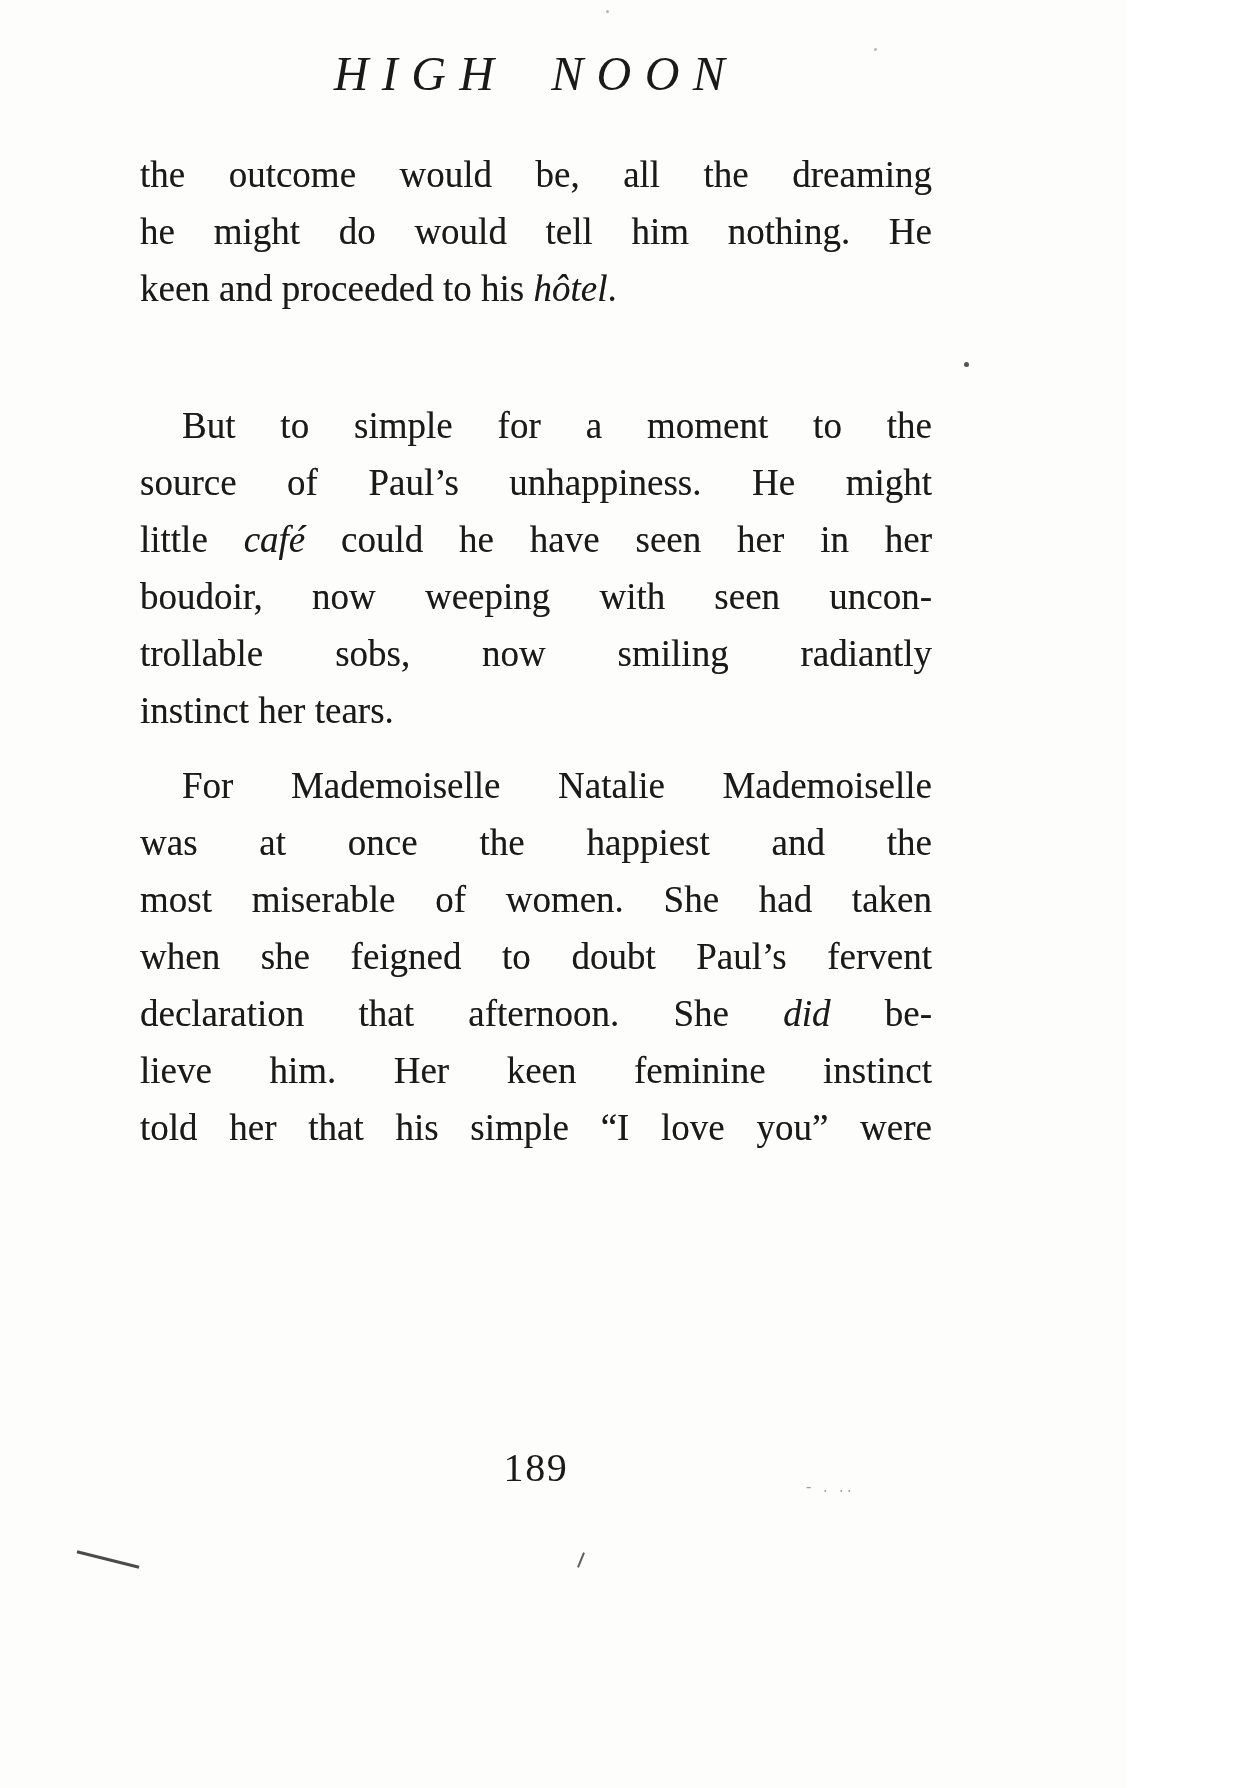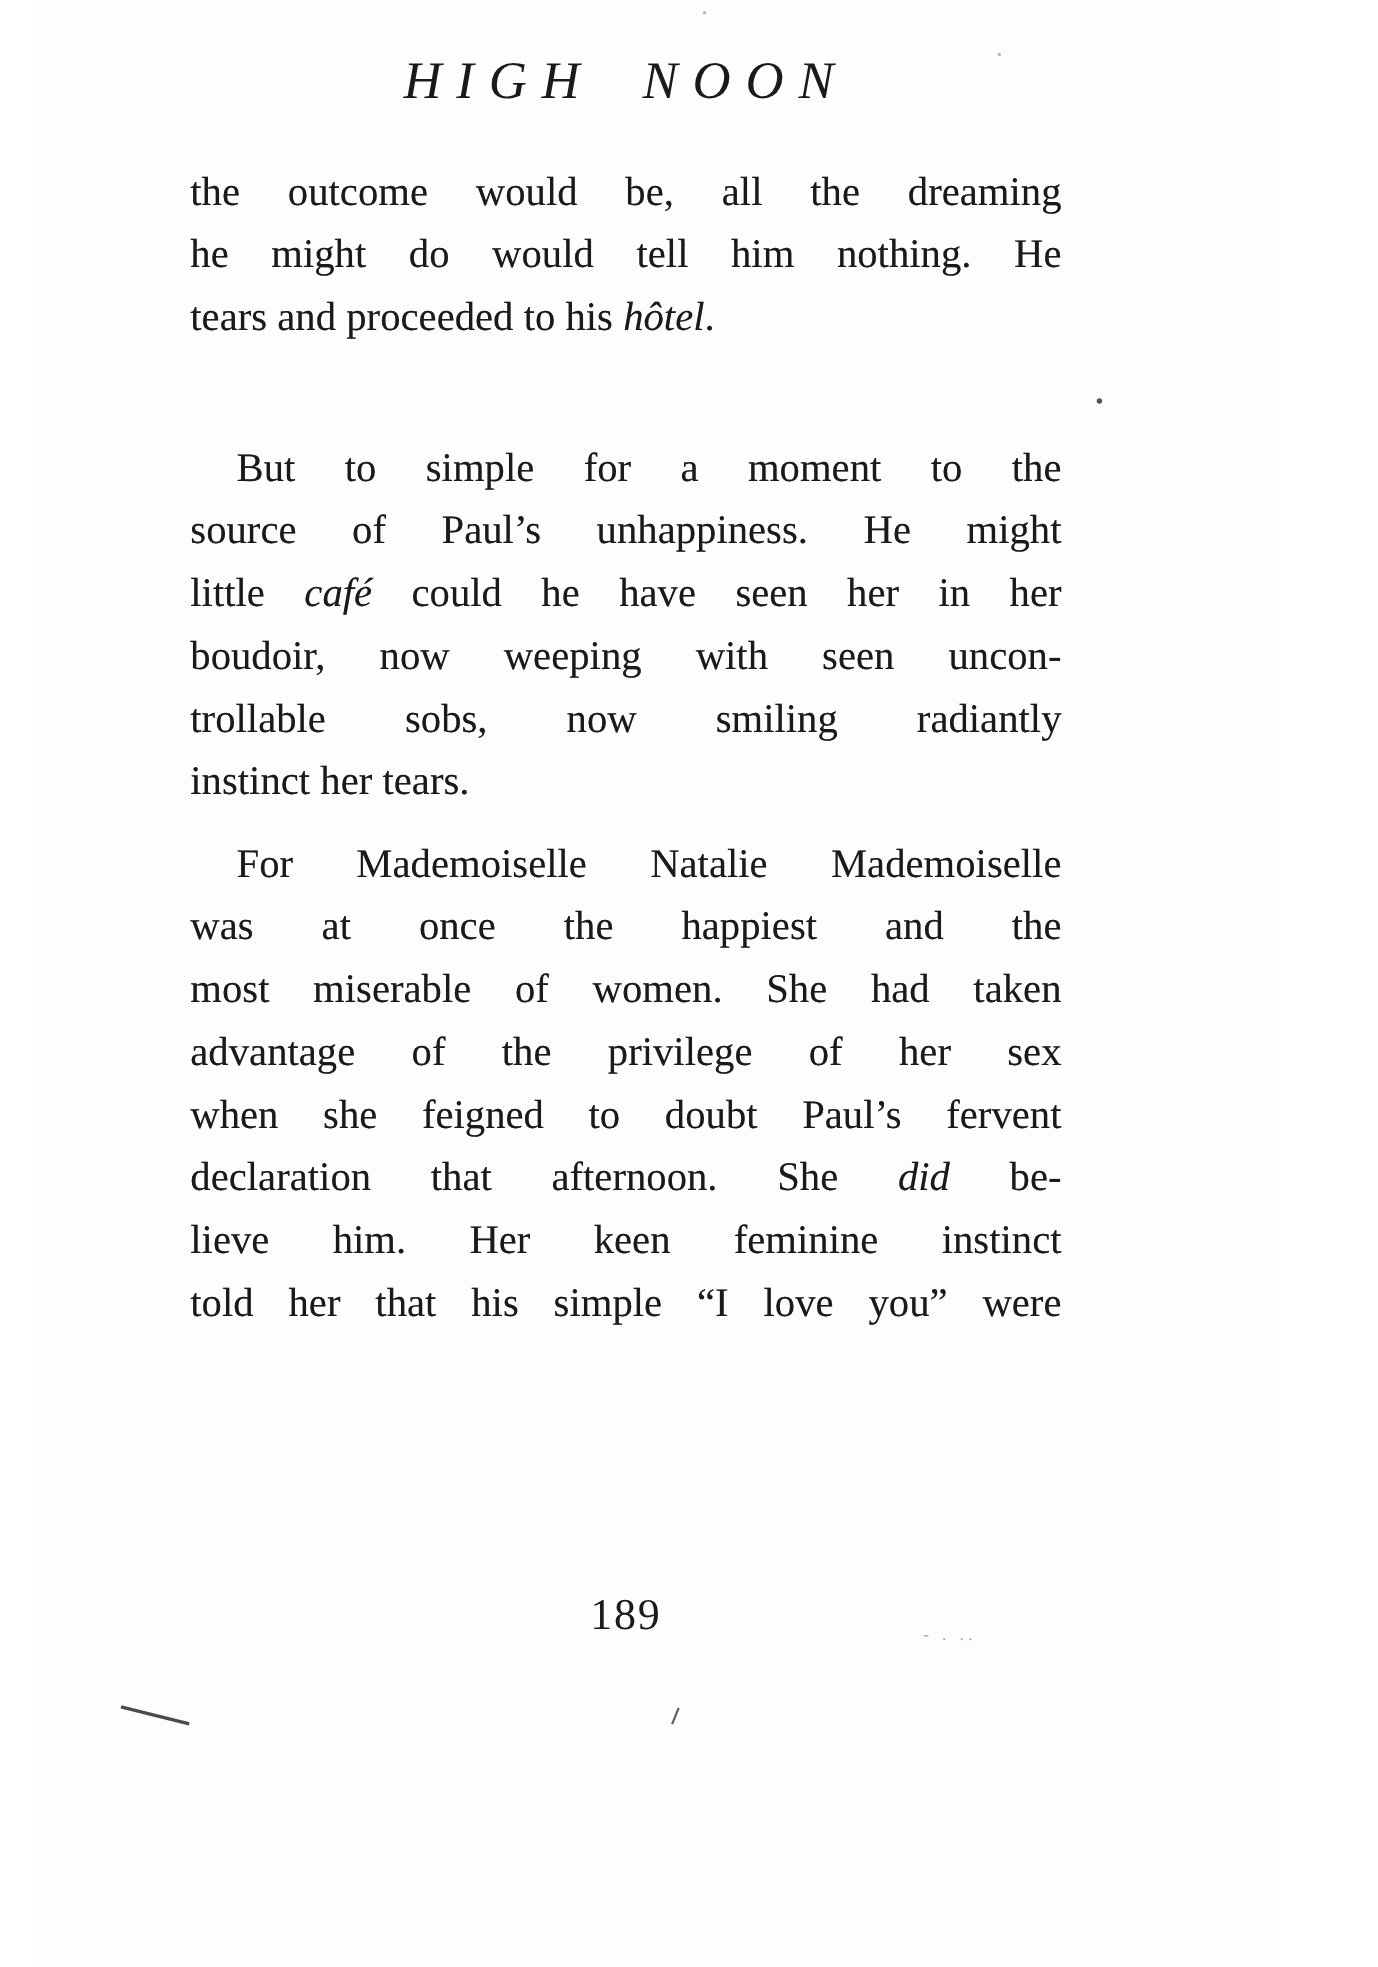--- a/index.html
+++ b/index.html
@@ -12,21 +12,20 @@
     background: #ffffff;
     font-family: "Liberation Serif", "DejaVu Serif", serif;
   }
   .page {
     position: relative;
     width: 1126px;
     height: 1788px;
     background: var(--paper);
     overflow: hidden;
     color: var(--ink);
-    margin-left: 33px;
   }
   .title {
     position: absolute;
     top: 46px;
     left: 140px;
     width: 792px;
     text-align: center;
     font-size: 48px;
     font-style: italic;
     font-weight: 500;
@@ -98,35 +97,34 @@
 <body>
 
 <div class="page">
 
   <h1 class="title">HIGH NOON</h1>
 
   <div class="text-block" id="text-block">
       <div class="paragraph">
         <div class="line"><span>the outcome would be, all the dreaming</span></div>
         <div class="line"><span>he might do would tell him nothing.  He</span></div>
-        <div class="line last"><span>tears and proceeded to his </span><em>hôtel</em><span>.</span></div>
+        <div class="line last"><span>keen and proceeded to his </span><em>hôtel</em><span>.</span></div>
       </div>
       <div class="paragraph" style="margin-top: 80px;">
         <div class="line indent"><span>But to simple for a moment to the</span></div>
         <div class="line"><span>source of Paul’s unhappiness.  He might</span></div>
         <div class="line"><span>little </span><em>café</em><span> could he have seen her in her</span></div>
         <div class="line"><span>boudoir, now weeping with seen uncon-</span></div>
         <div class="line"><span>trollable sobs, now smiling radiantly</span></div>
         <div class="line last"><span>instinct her tears.</span></div>
       </div>
       <div class="paragraph" style="margin-top: 18px;">
         <div class="line indent"><span>For Mademoiselle Natalie Mademoiselle</span></div>
         <div class="line"><span>was at once the happiest and the</span></div>
         <div class="line"><span>most miserable of women. She had taken</span></div>
-        <div class="line"><span>advantage of the privilege of her sex</span></div>
         <div class="line"><span>when she feigned to doubt Paul’s fervent</span></div>
         <div class="line"><span>declaration that afternoon.  She </span><em>did</em><span> be-</span></div>
         <div class="line"><span>lieve him.  Her keen feminine instinct</span></div>
         <div class="line"><span>told her that his simple “I love you” were</span></div>
       </div>
     </div>
 
   <div class="page-number">189</div>
 
   <div class="artifact dot stray-period"></div>

